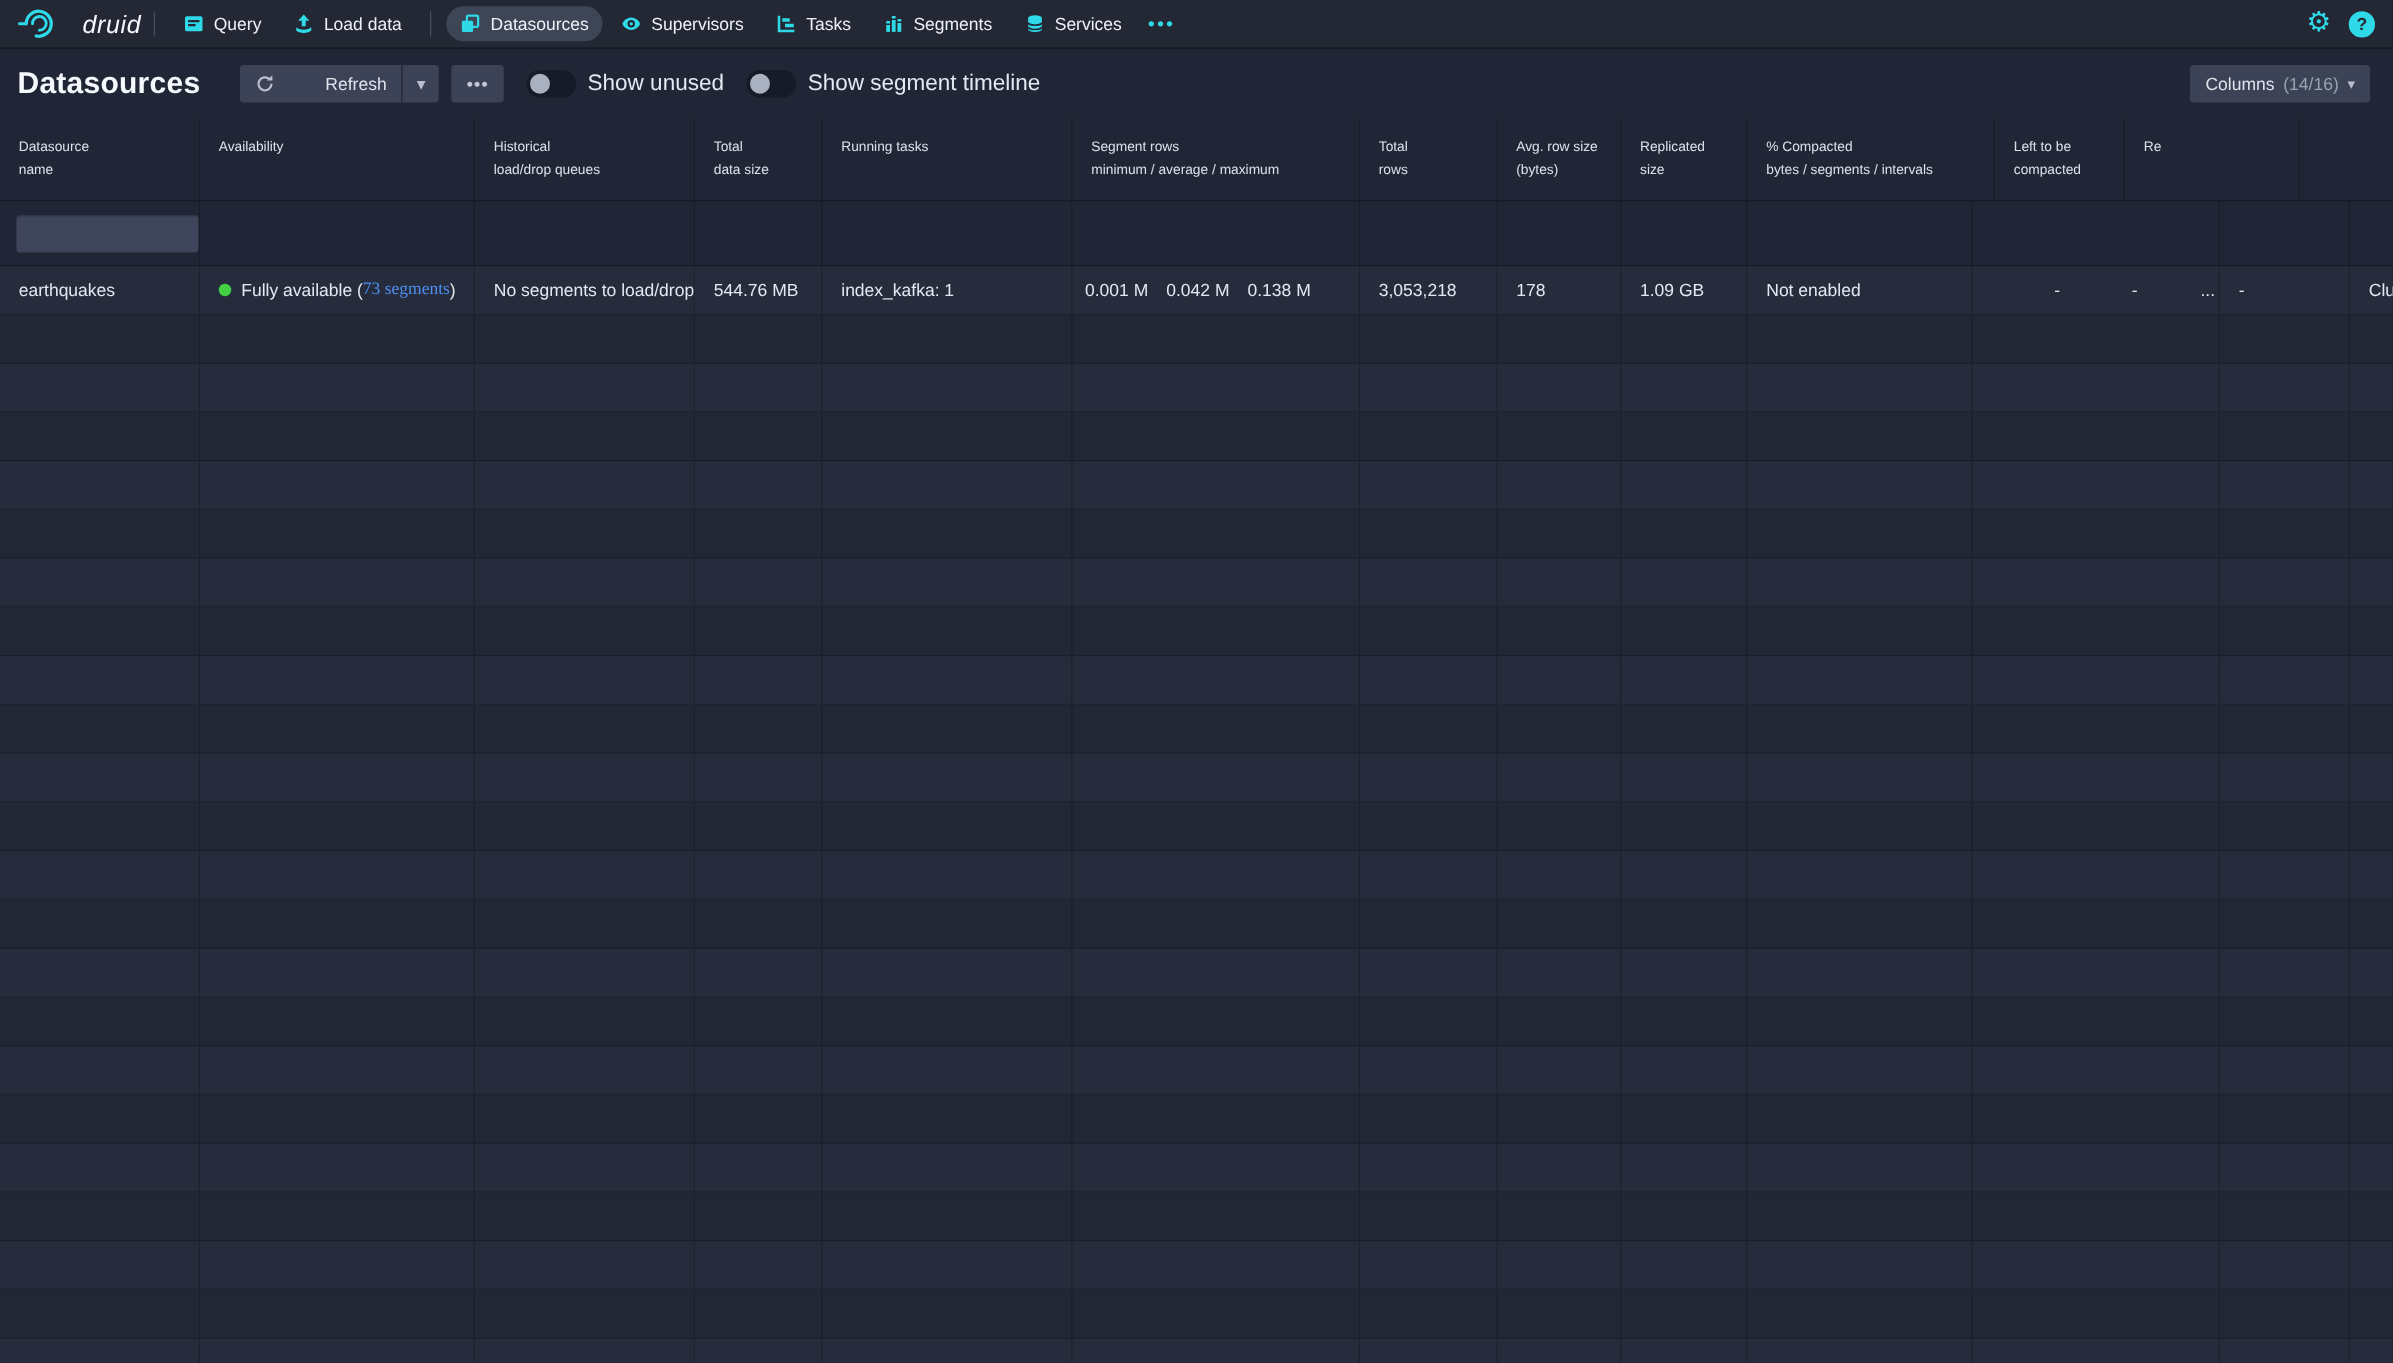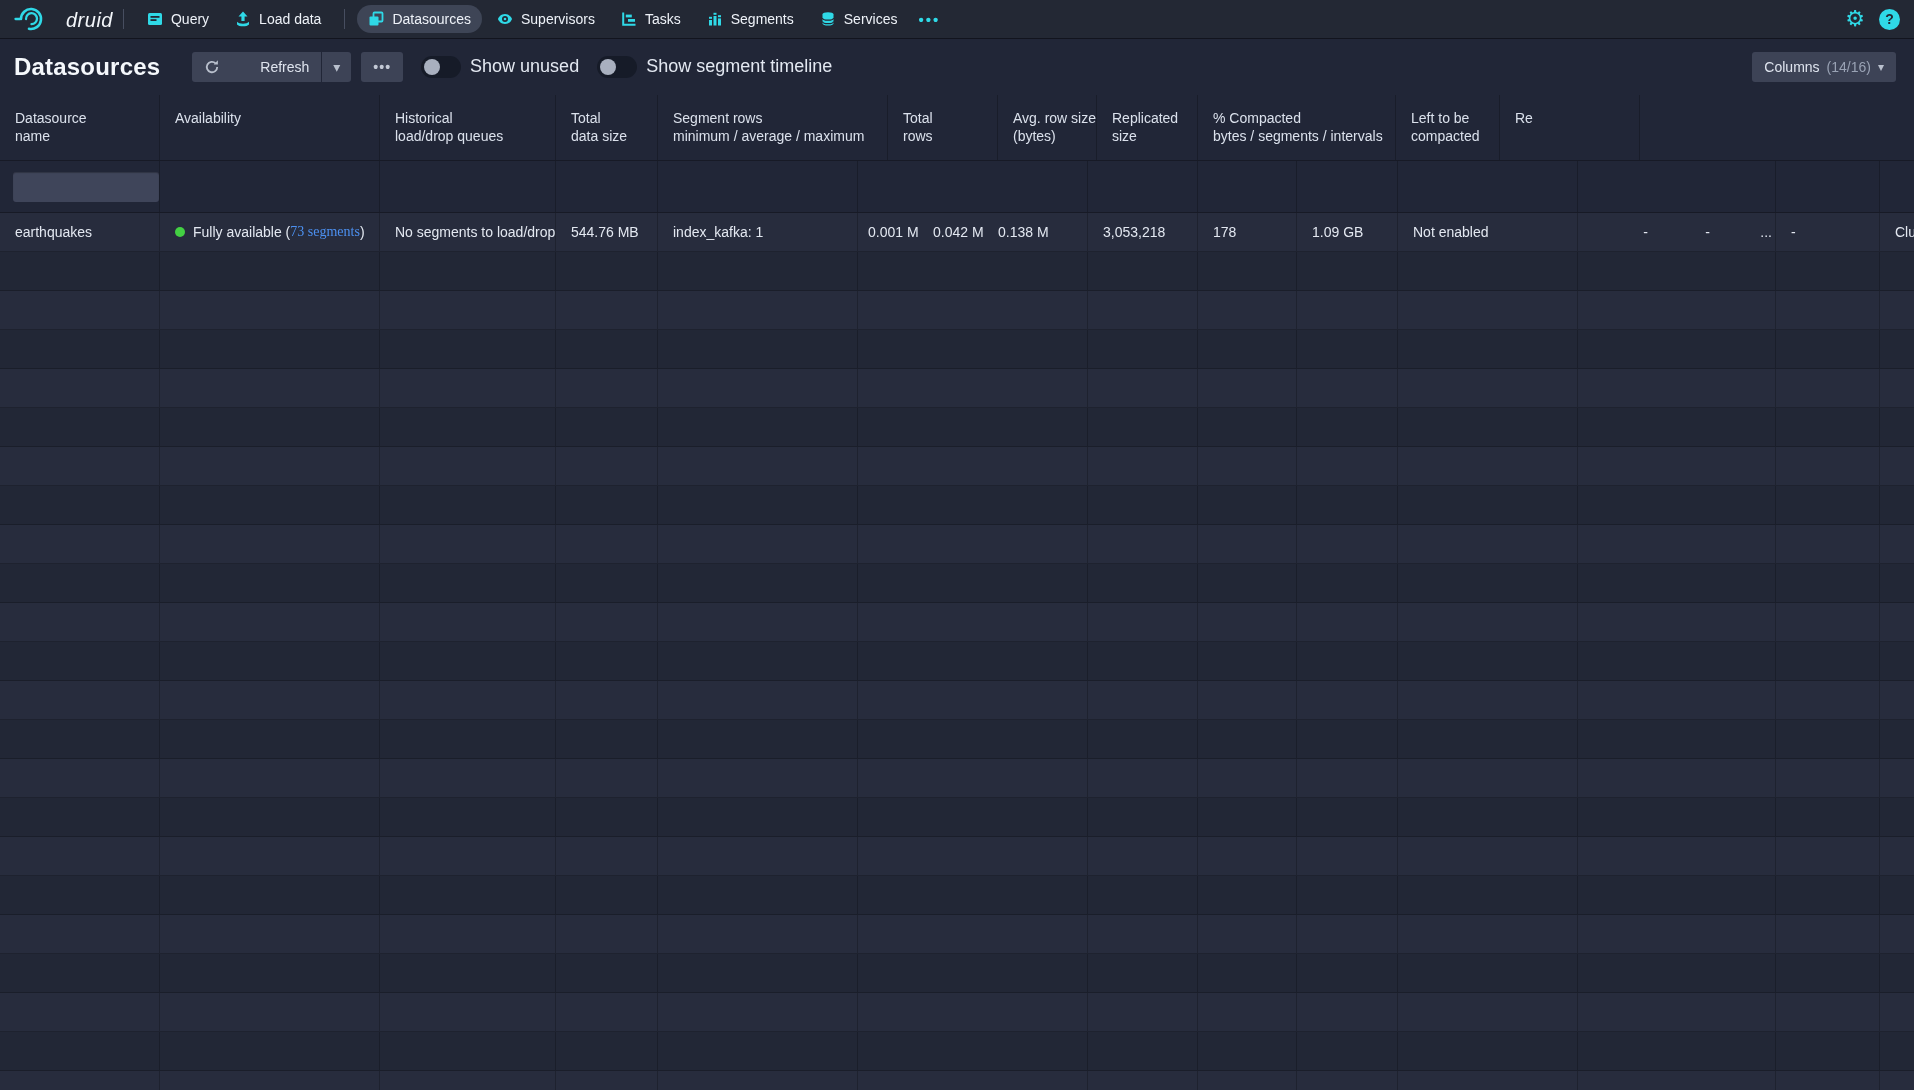--- a/index.html
+++ b/index.html
@@ -57,21 +57,21 @@
   .th, .td {
     flex: none; padding-left: 15px; border-right: 1px solid rgba(0,0,0,.22);
     overflow: hidden; white-space: nowrap;
   }
   .c0 { width: 160px; } .c1 { width: 220px; } .c2 { width: 176px; } .c3 { width: 102px; }
   .c4 { width: 200px; } .c5 { width: 230px; } .c6 { width: 110px; } .c7 { width: 99px; }
   .c8 { width: 101px; } .c9 { width: 180px; } .c10 { width: 198px; } .c11 { width: 104px; }
   .c12 { width: 140px; }
   .thead-row { height: 66px; border-bottom: 1px solid rgba(0,0,0,.3); }
   .th { padding-top: 14px; cursor: pointer; }
-  .hl { font-size: 14px; line-height: 18px; color: #dbe1ec; }
+  .hl { font-size: 11px; line-height: 18px; color: #dbe1ec; }
   .tfilter { display: flex; height: 52px; border-bottom: 1px solid rgba(0,0,0,.3); }
   .tfilter .td { display: flex; align-items: center; }
   .filter-input {
     width: 146px; height: 30px; background: #3f455a; border: none; border-radius: 3px;
     margin-left: -2px; color: #f0f3f8; font-size: 14px; padding: 0 8px; outline: none;
     box-shadow: inset 0 1px 1px rgba(0,0,0,.25);
   }
   .tr { height: 39px; border-bottom: 1px solid rgba(0,0,0,.22); }
   .tr .td { display: flex; align-items: center; font-size: 14px; color: #e3e8f1; }
   .tr.light { background: #272c3d; }
@@ -235,20 +235,24 @@
         <div class="hl"></div>
       </div>
       <div class="th c2">
         <div class="hl">Historical</div>
         <div class="hl">load/drop queues</div>
       </div>
       <div class="th c3">
         <div class="hl">Total</div>
         <div class="hl">data size</div>
       </div>
+      <div class="th c4">
+        <div class="hl">Running tasks</div>
+        <div class="hl"></div>
+      </div>
       <div class="th c5">
         <div class="hl">Segment rows</div>
         <div class="hl">minimum / average / maximum</div>
       </div>
       <div class="th c6">
         <div class="hl">Total</div>
         <div class="hl">rows</div>
       </div>
       <div class="th c7">
         <div class="hl">Avg. row size</div>

